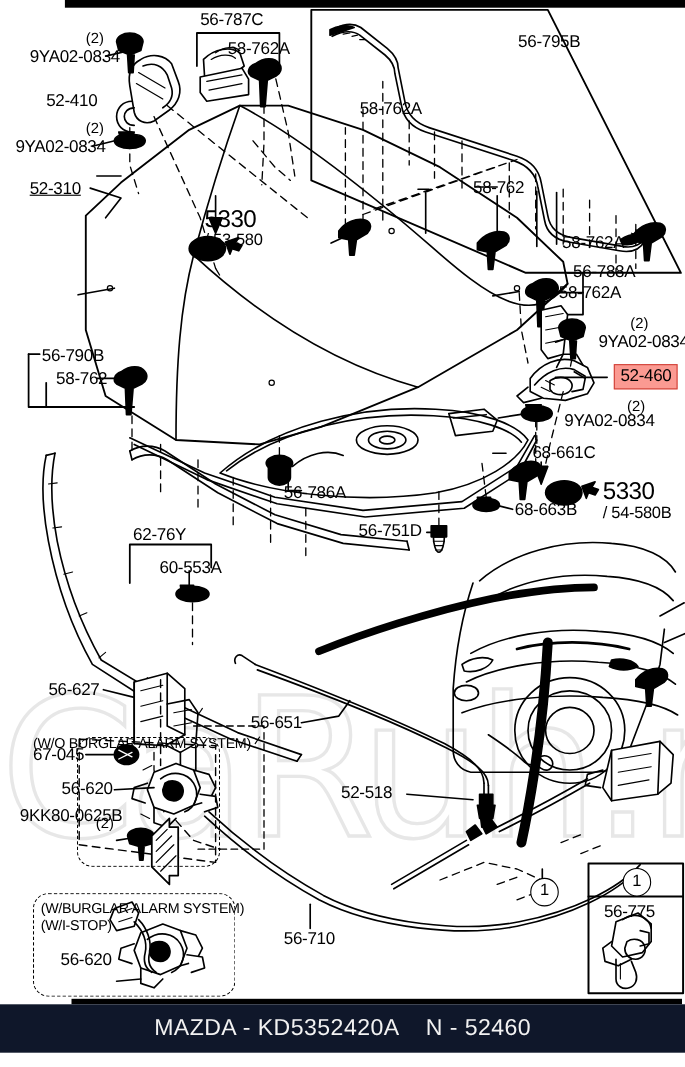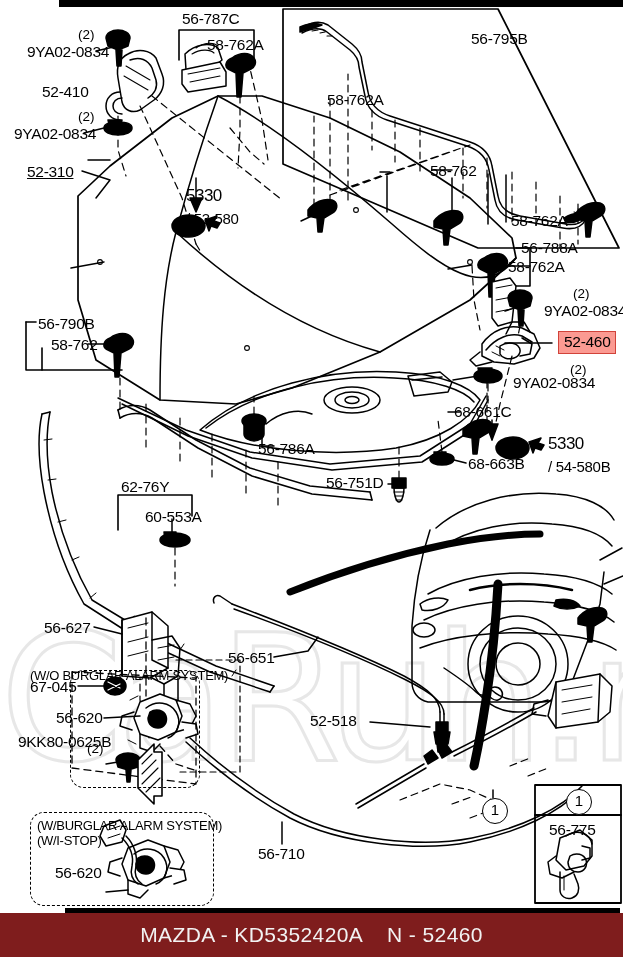--- a/index.html
+++ b/index.html
@@ -13,21 +13,21 @@
     background:#ffffff;
     overflow:hidden;
   }
   
   #top-bar{
     position:absolute;left:59px;top:0;width:564px;height:7px;
     background:#000;
   }
   #footer-bar{
     position:absolute;left:0;top:913px;width:623px;height:44px;
-    background:#7f1d1d;
+    background:#0f172a;
     display:flex;align-items:center;justify-content:center;
   }
   #footer-text{
     color:#f2f2f2;font-size:21px;letter-spacing:.4px;white-space:pre;
   }
   #footer-rule{
     position:absolute;left:65px;top:908px;width:555px;height:5px;background:#000;
   }
   
   #watermark{
@@ -46,21 +46,21 @@
   
   .lbl{
     position:absolute;
     font-size:15.5px;
     color:#000;
     white-space:nowrap;
     letter-spacing:-.3px;
     font-family:"Liberation Sans","DejaVu Sans",sans-serif;
   }
   .lbl.sm{font-size:13px;}
-  .lbl.big{font-size:17px;letter-spacing:-.5px;}
+  .lbl.big{font-size:22px;letter-spacing:-.5px;}
   .lbl.sub{font-size:15px;}
   .qty{position:absolute;font-size:13.5px;color:#000;}
   .hl{
     background:#fb9a92;
     border:1.5px solid #d1433a;
     padding:1px 5px 2px 5px;
     line-height:1.15;
   }
   .cnum{
     position:absolute;
@@ -512,21 +512,21 @@
 
   <span class="lbl" style="left:521px;top:239px;">56-788A</span>
   <span class="lbl" style="left:508px;top:258px;">58-762A</span>
   <span class="qty" style="left:573px;top:286px;">(2)</span>
   <span class="lbl" style="left:544px;top:302px;">9YA02-0834</span>
 
   <span class="lbl hl" style="left:558px;top:331px;">52-460</span>
 
   <span class="qty" style="left:570px;top:362px;">(2)</span>
   <span class="lbl" style="left:513px;top:374px;">9YA02-0834</span>
-  <span class="lbl" style="left:454px;top:403px;">68-661C</span>
+  <span class="lbl" style="left:484px;top:403px;">68-661C</span>
   <span class="lbl" style="left:468px;top:455px;">68-663B</span>
 
   <span class="lbl big" style="left:548px;top:434px;">5330</span>
   <span class="lbl sub" style="left:548px;top:458px;">/ 54-580B</span>
 
   <span class="lbl" style="left:38px;top:315px;text-align:center;">56-790B</span>
   <span class="lbl" style="left:51px;top:336px;">58-762</span>
   <span class="lbl" style="left:258px;top:440px;">56-786A</span>
   <span class="lbl" style="left:121px;top:478px;">62-76Y</span>
   <span class="lbl" style="left:145px;top:508px;">60-553A</span>

